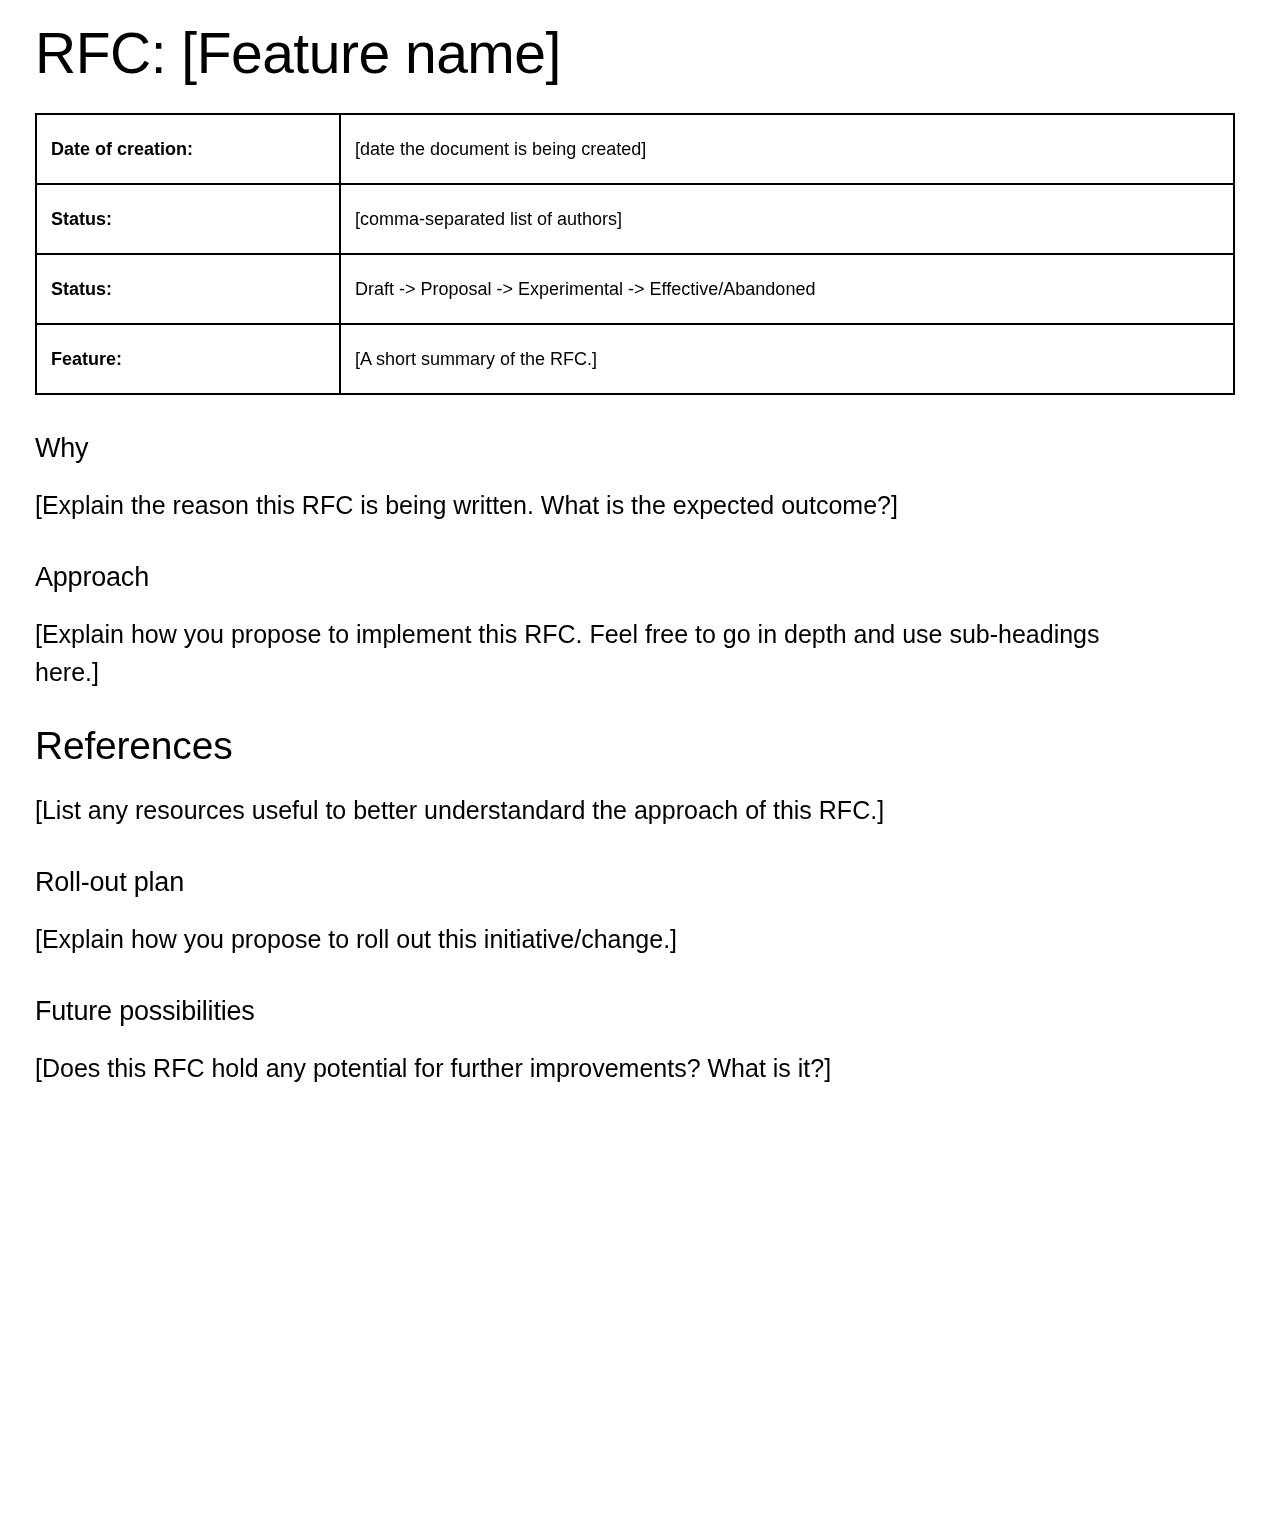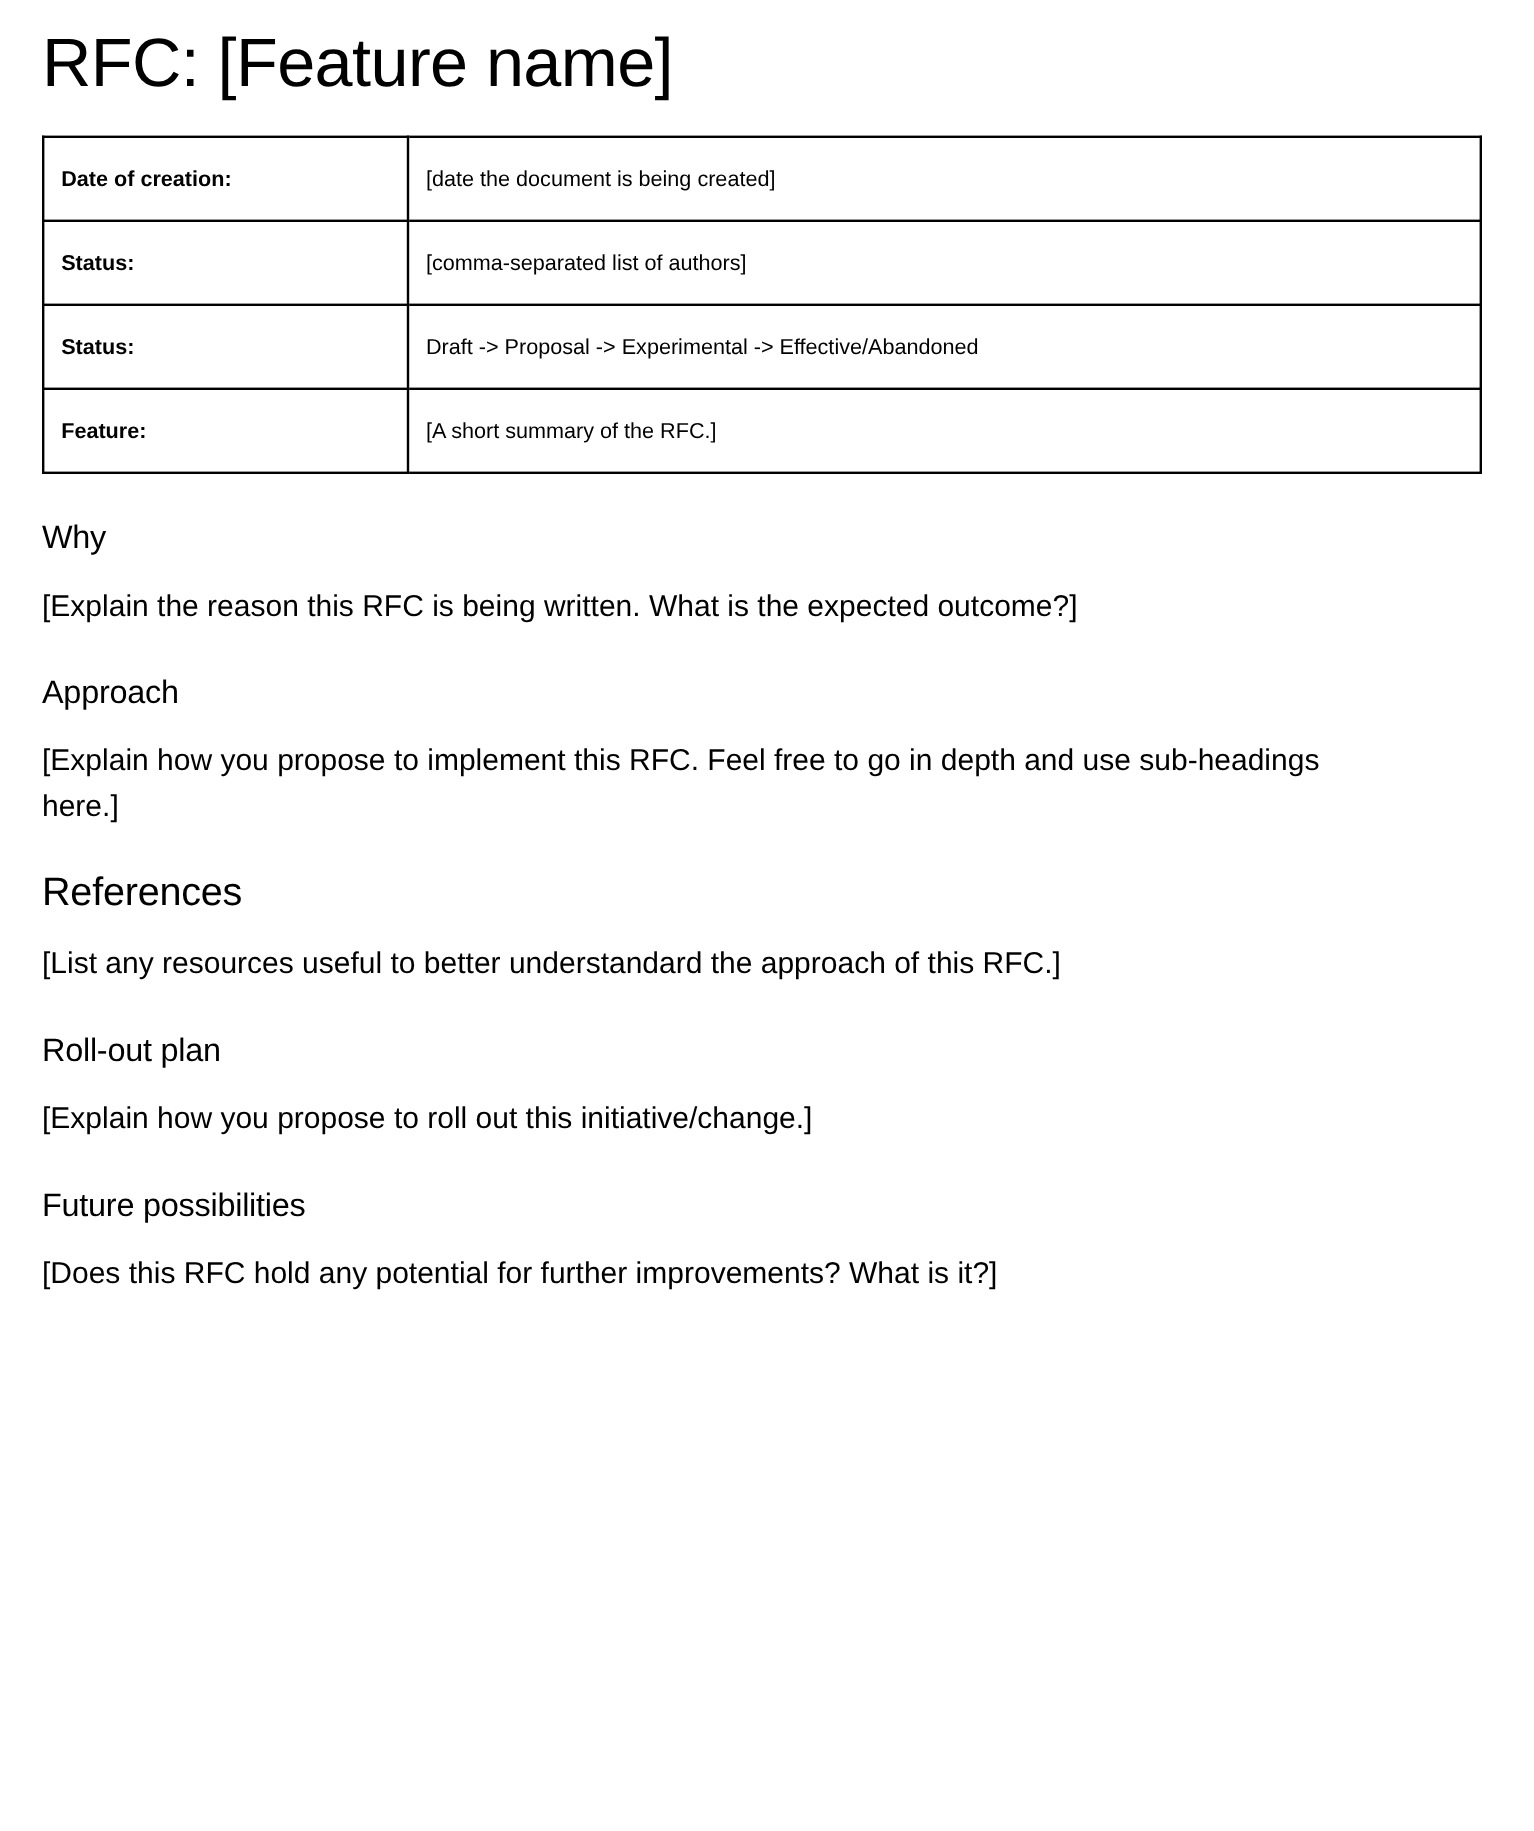--- a/index.html
+++ b/index.html
@@ -53,21 +53,21 @@
   }
   h2.section-heading {
     font-size: 27px;
     font-weight: 400;
     line-height: 1.15;
     margin: 0;
     padding-top: 38px;
     letter-spacing: -0.2px;
   }
   h3.sub-heading {
-    font-size: 33px;
+    font-size: 39px;
     font-weight: 400;
     line-height: 1.15;
     margin: 0;
     padding-top: 33px;
     letter-spacing: -0.2px;
   }
   p.body-text {
     font-size: 25px;
     font-weight: 400;
     line-height: 1.52;

